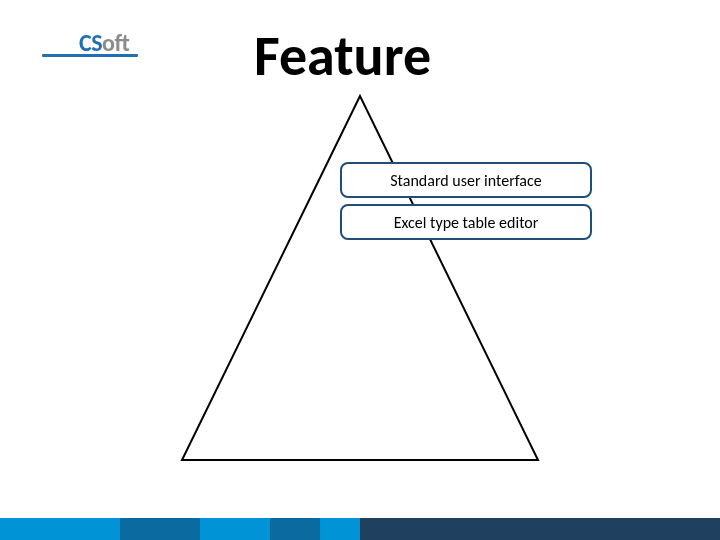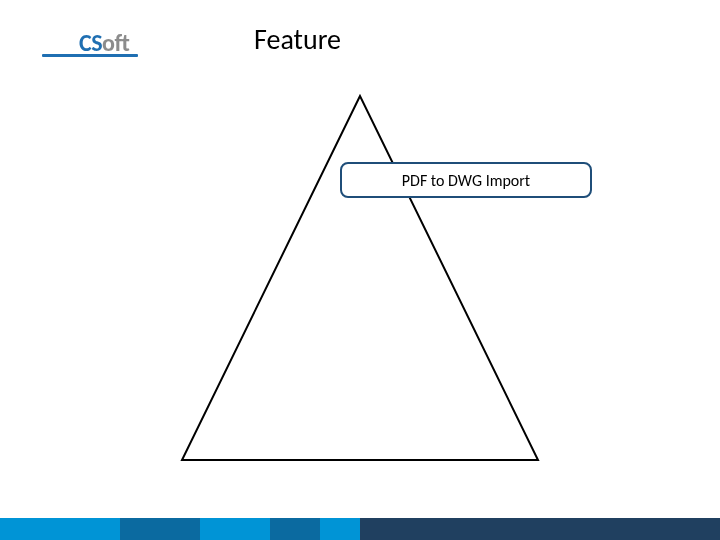--- a/index.html
+++ b/index.html
@@ -29,22 +29,22 @@
     left: 42px;
     width: 96px;
     height: 3px;
     background: #1f6fb2;
     border-radius: 1px;
   }
   .title {
     position: absolute;
     top: 22px;
     left: 254px;
-    font-size: 28px;
-    font-weight: 400;
+    font-size: 56px;
+    font-weight: 700;
     color: #000;
   }
   
   .triangle-svg {
     position: absolute;
     top: 88px;
     left: 170px;
     width: 380px;
     height: 380px;
     z-index: 1;
@@ -96,21 +96,24 @@
 <div class="logo-underline"></div>
 
 <div class="title">Feature</div>
 
 <svg class="triangle-svg" viewBox="0 0 380 380">
   <polygon points="190,8 12,372 368,372" fill="none" stroke="#000000" stroke-width="2"></polygon>
 </svg>
 
 <div class="pill-stack">
   <div class="pill">
-      <span>PDF to DWG Import</span>
+      <span>Standard user interface</span>
+    </div>
+  <div class="pill">
+      <span>Excel type table editor</span>
     </div>
 </div>
 
 <div class="footer">
   <div class="seg1"></div>
   <div class="seg2"></div>
   <div class="seg3"></div>
   <div class="seg4"></div>
   <div class="seg5"></div>
   <div class="seg6"></div>

